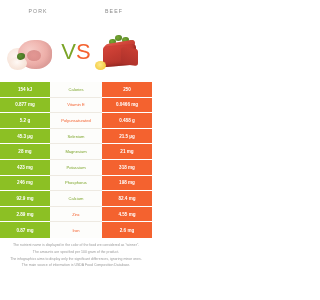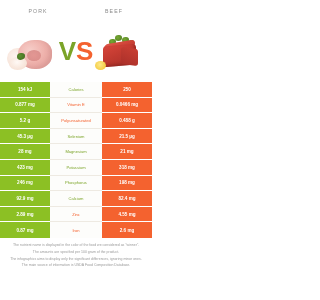--- a/index.html
+++ b/index.html
@@ -25,21 +25,21 @@
   
   .hero{
     position:relative;height:60px;
     display:flex;align-items:center;justify-content:center;
   }
   .hero-cell{flex:1;height:60px;position:relative;}
 
   .vs{
     position:absolute;left:50%;top:50%;
     transform:translate(-50%,-52%);
-    font-size:26px;font-weight:700;
+    font-size:22px;font-weight:400;
     font-family:"Liberation Sans", sans-serif;
     z-index:5;line-height:1;
     white-space:nowrap;
   }
   .vs .v{color:#7ba428;}
   .vs .s{color:#f4622f;}
 
   
   .pork{
     position:absolute;left:6px;top:16px;width:48px;height:34px;

